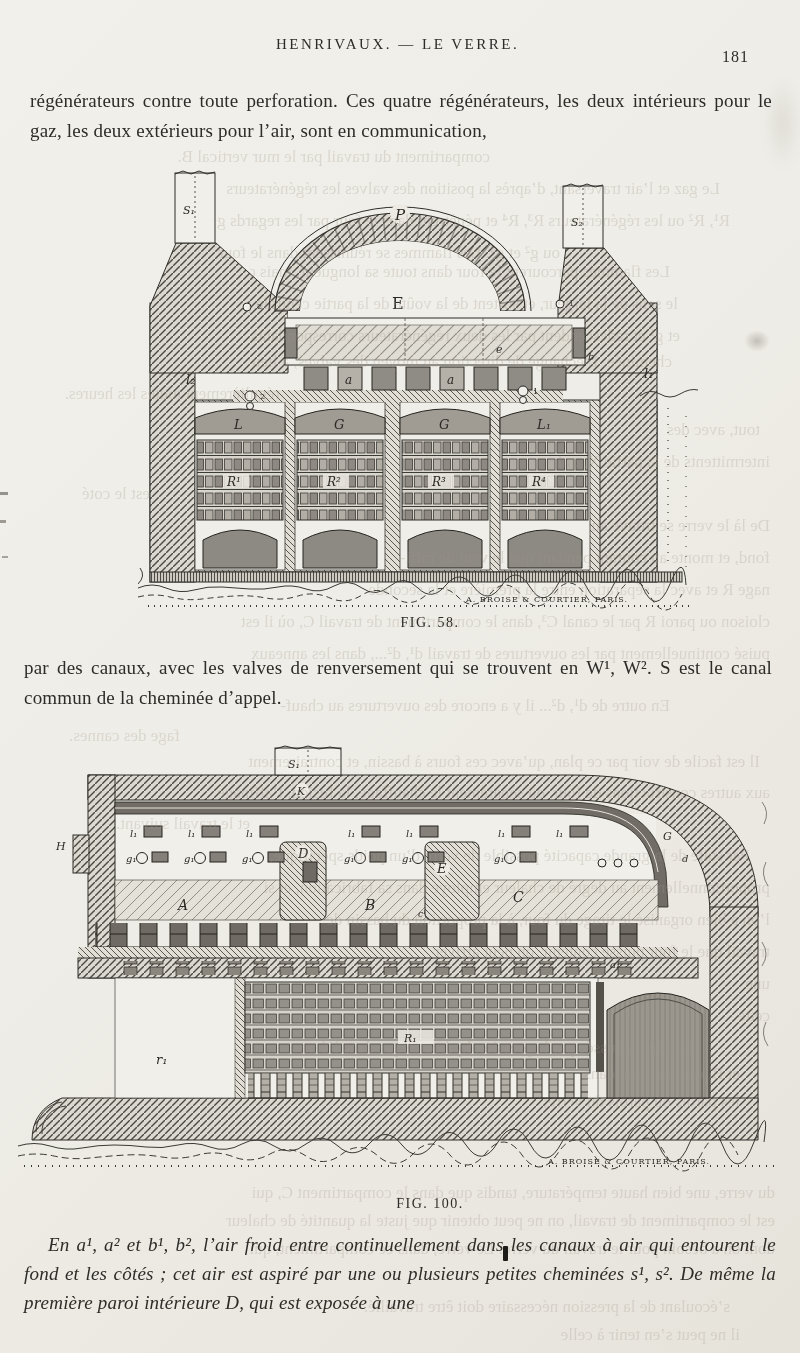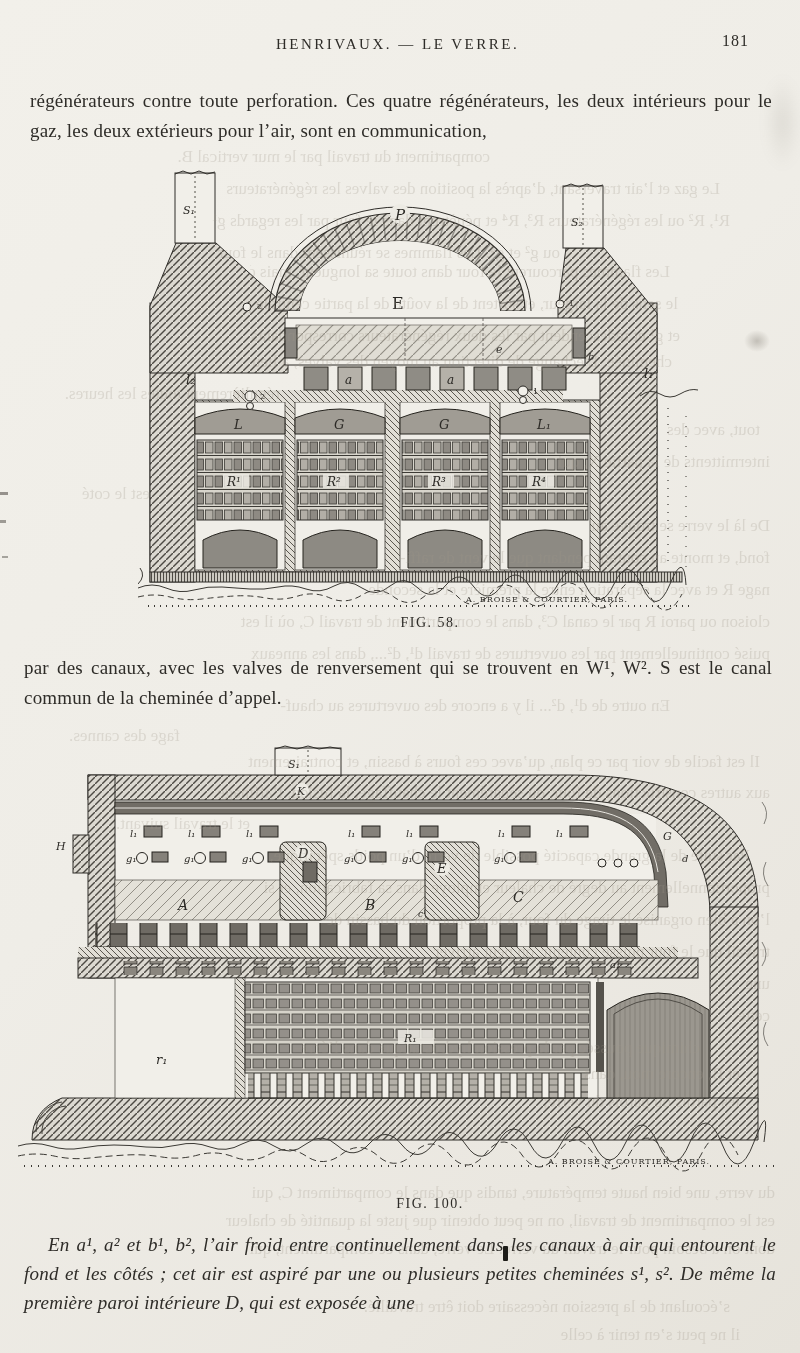--- a/index.html
+++ b/index.html
@@ -60,21 +60,21 @@
     <div class="bleed" style="top:1064px;left:440px;width:300px">et B, encore mou, dans</div>
     <div class="bleed" style="top:1092px;left:440px;width:300px">les parois ou parois du verre;</div>
     <div class="bleed" style="top:1183px;left:30px;width:745px">du verre, une bien haute température, tandis que dans le compartiment C, qui</div>
     <div class="bleed" style="top:1211px;left:30px;width:745px">est le compartiment de travail, on ne peut obtenir que juste la quantité de chaleur</div>
     <div class="bleed" style="top:1239px;left:30px;width:745px">dont on a besoin pour le travail du verre. Le verre, dans ce compartiment, qui</div>
     <div class="bleed" style="top:1297px;left:30px;width:700px">s’écoulant de la pression nécessaire doit être travaillé.</div>
     <div class="bleed" style="top:1325px;left:400px;width:340px">il ne peut s’en tenir à celle</div>
   </div>
 
   <div class="abs header-title toplayer" style="top:36px;left:276px">HENRIVAUX. — LE VERRE.</div>
-  <div class="abs page-num toplayer" style="top:32px;left:722px">181</div>
+  <div class="abs page-num toplayer" style="top:48px;left:722px">181</div>
 
   <div class="abs para toplayer" style="top:86px;left:30px;width:742px">régénérateurs contre toute perforation. Ces quatre régénérateurs, les deux intérieurs pour le gaz, les deux extérieurs pour l’air, sont en communication,</div>
   <div class="abs para toplayer" style="top:653px;left:24px;width:748px">par des canaux, avec les valves de renversement qui se trouvent en W¹, W². S est le canal commun de la cheminée d’appel.</div>
   <div class="abs para para3 toplayer" style="top:1230px;left:24px;width:752px">En a¹, a² et b¹, b², l’air froid entre continuellement dans les canaux à air qui entourent le fond et les côtés ; cet air est aspiré par une ou plusieurs petites cheminées s¹, s². De même la première paroi intérieure D, qui est exposée à une</div>
 
   <svg class="abs figsvg" style="left:138px;top:168px" width="570" height="450" viewBox="0 0 570 450">
     <defs>
       <pattern id="hA" width="7" height="7" patternUnits="userSpaceOnUse">
         <rect width="7" height="7" fill="#dcd9d1"></rect>
           <path d="M0,7 L7,0" stroke="#4d4a44" stroke-width="1.4"></path>

